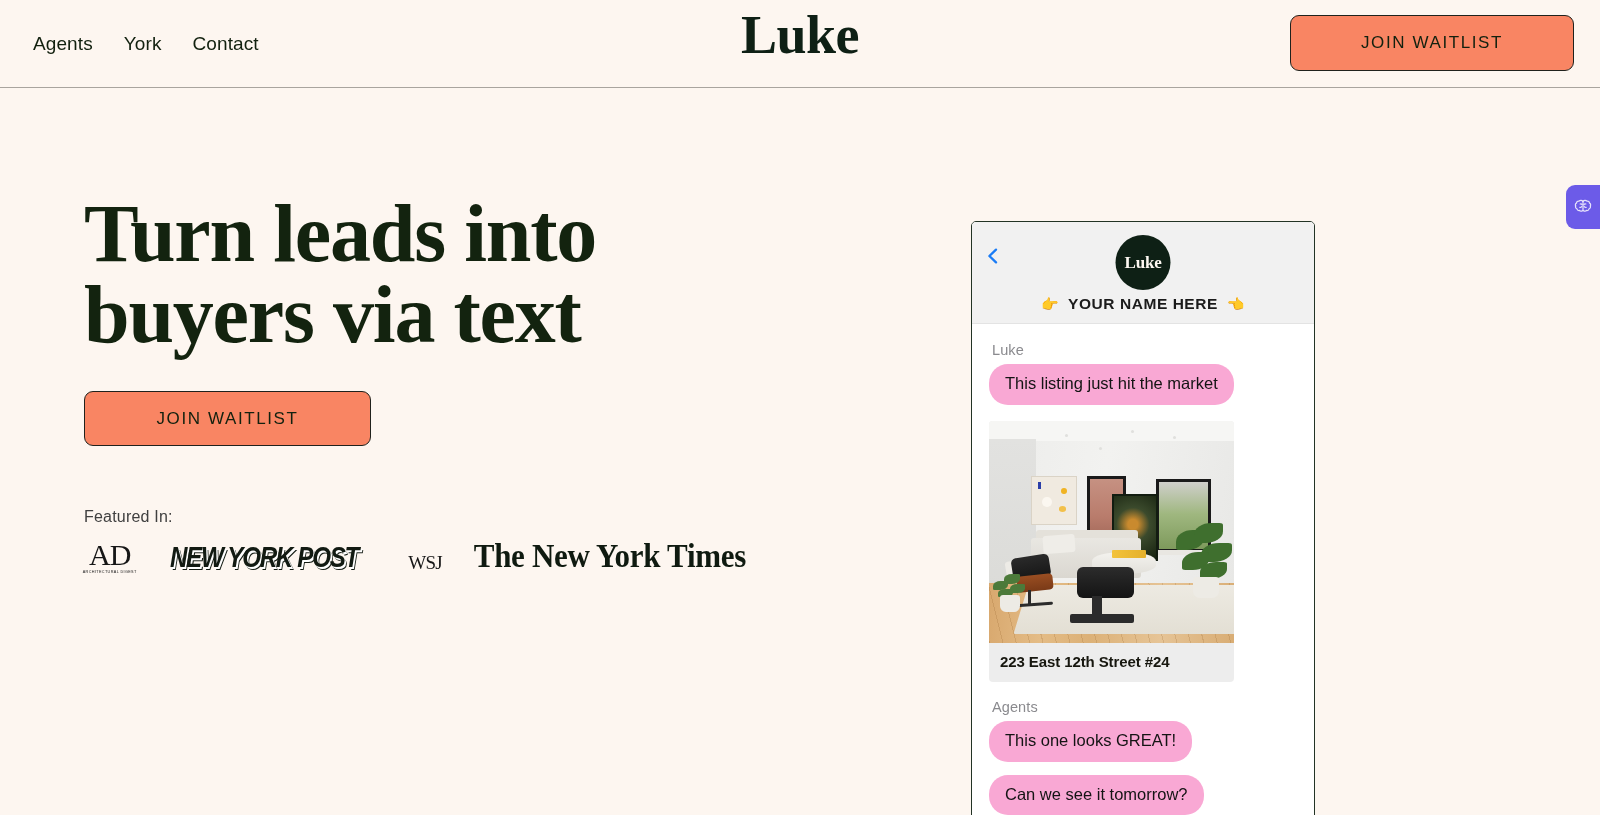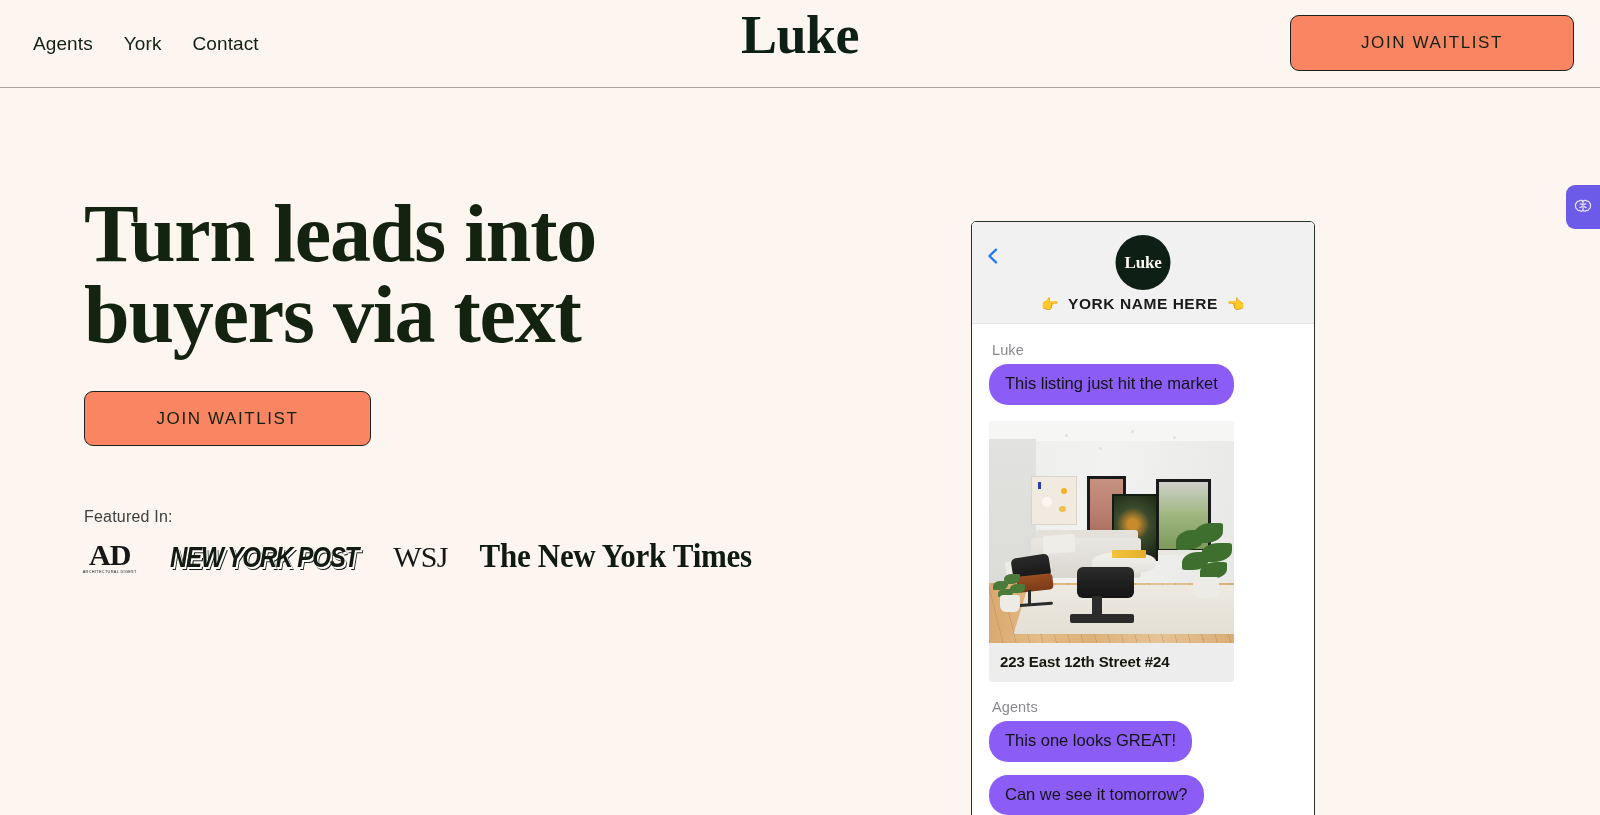--- a/index.html
+++ b/index.html
@@ -118,21 +118,21 @@
   }
   .logo-ad {
     display:flex;
     flex-direction:column;
     align-items:center;
     line-height:1;
   }
   .logo-ad .ad-main {
     font-family:"Liberation Serif", serif;
     font-size:30px;
-    font-weight:700;
+    font-weight:400;
     color:#161616;
     letter-spacing:-1px;
   }
   .logo-ad .ad-sub {
     font-size:3.6px;
     letter-spacing:.35px;
     color:#161616;
     margin-top:1px;
     white-space:nowrap;
     transform:scaleX(1.05);
@@ -145,24 +145,25 @@
     letter-spacing:-1.4px;
     color:#121A12;
     -webkit-text-stroke:0;
     text-shadow:1.6px 1.6px 0 #fff, 2.4px 2.4px 0 #121A12;
     white-space:nowrap;
     transform:scaleY(1.18) scaleX(.97);
     padding-bottom:2px;
   }
   .logo-wsj {
     font-family:"Liberation Serif", serif;
-    font-size:30px;
+    font-size:19px;
     font-weight:400;
     letter-spacing:-.8px;
     color:#161616;
+    margin-left:15px;
   }
   .logo-nyt {
     font-family:"Liberation Serif", serif;
     font-weight:700;
     font-size:31px;
     color:#0F1A10;
     letter-spacing:-.3px;
     white-space:nowrap;
     transform:scaleY(1.06);
   }
@@ -244,21 +245,21 @@
   .sender {
     font-size:14.5px;
     color:#8A8A8E;
     margin-bottom:6px;
     margin-left:3px;
     letter-spacing:.1px;
   }
   .bubble {
     position:relative;
     display:inline-block;
-    background:#8b5cf6;
+    background:#f9a8d4;
     color:#141414;
     font-size:16.5px;
     border-radius:19px;
     padding:10px 16px 11px 16px;
     line-height:1.2;
     max-width:255px;
   }
   .bubble::after{
     content:"";
     position:absolute;
@@ -420,21 +421,21 @@
         <svg class="back-chevron" viewBox="0 0 16 16">
           <path d="M11 1.6 4.4 8 11 14.4" fill="none" stroke="#1A7CF6" stroke-width="2.3" stroke-linecap="round" stroke-linejoin="round"></path>
         </svg>
 
         <div class="avatar">
           <span>Luke</span>
         </div>
 
         <div class="contact-name">
           <span class="hand">👉</span>
-          <span>YORK NAME HERE</span>
+          <span>YOUR NAME HERE</span>
           <span class="hand">👈</span>
         </div>
       </div>
 
       <div class="thread">
 
         <div>
           <div class="sender">Luke</div>
           <div class="bubble">This listing just hit the market</div>
         </div>

